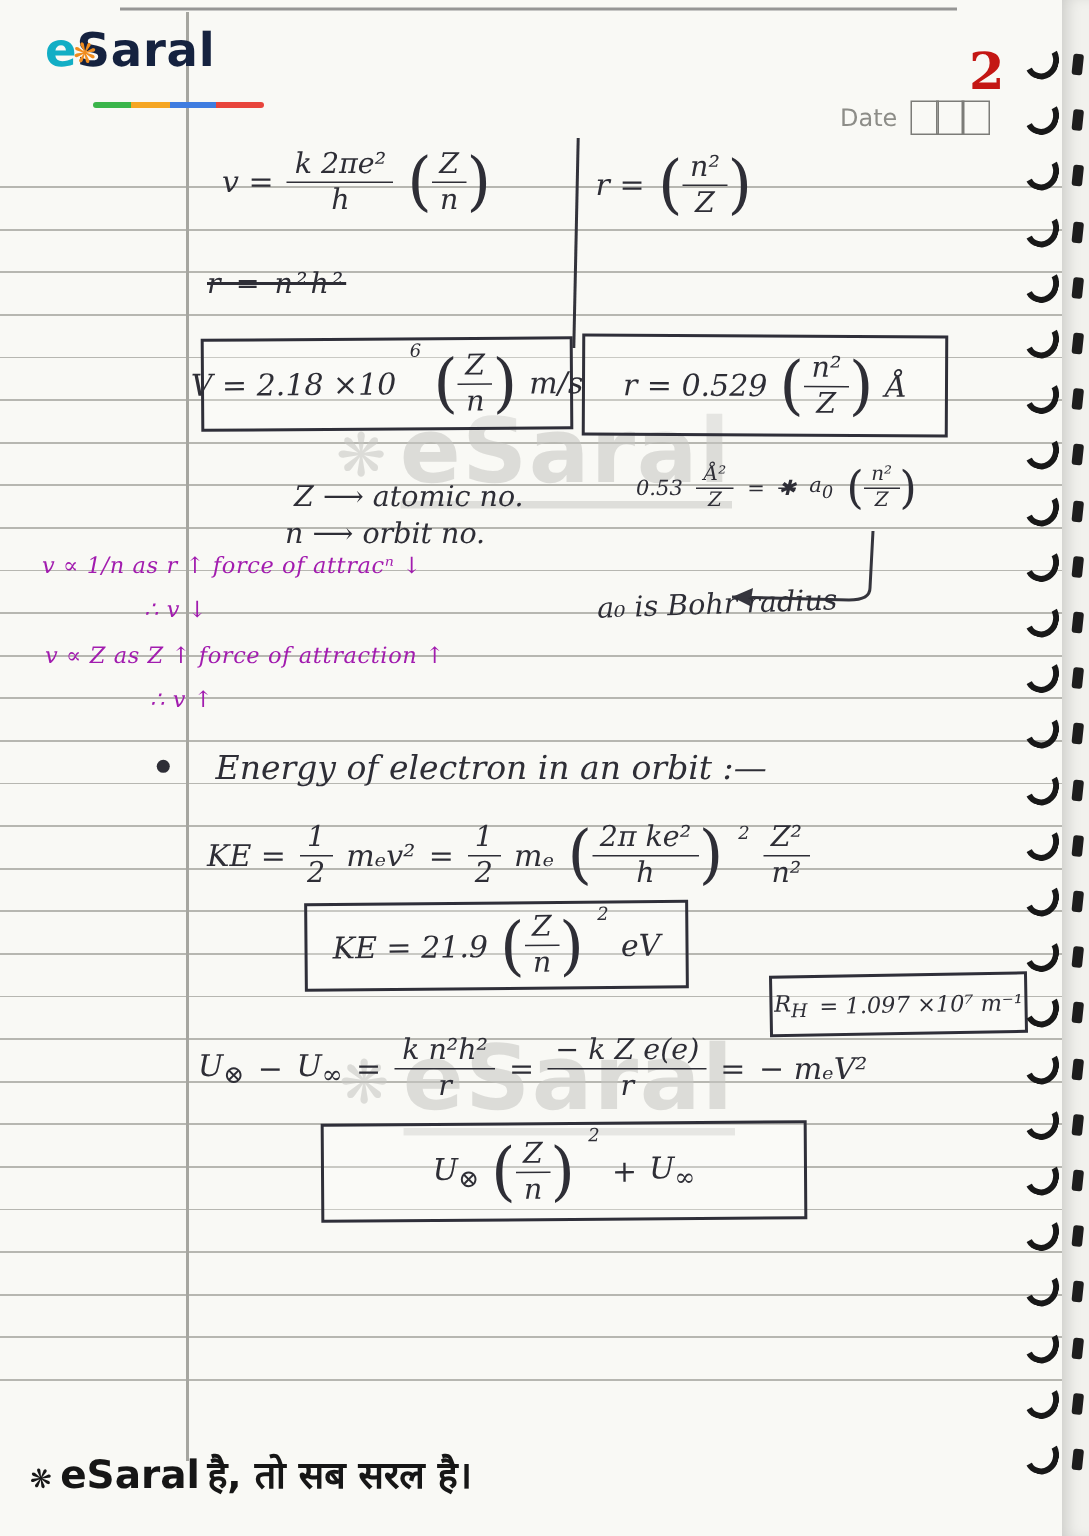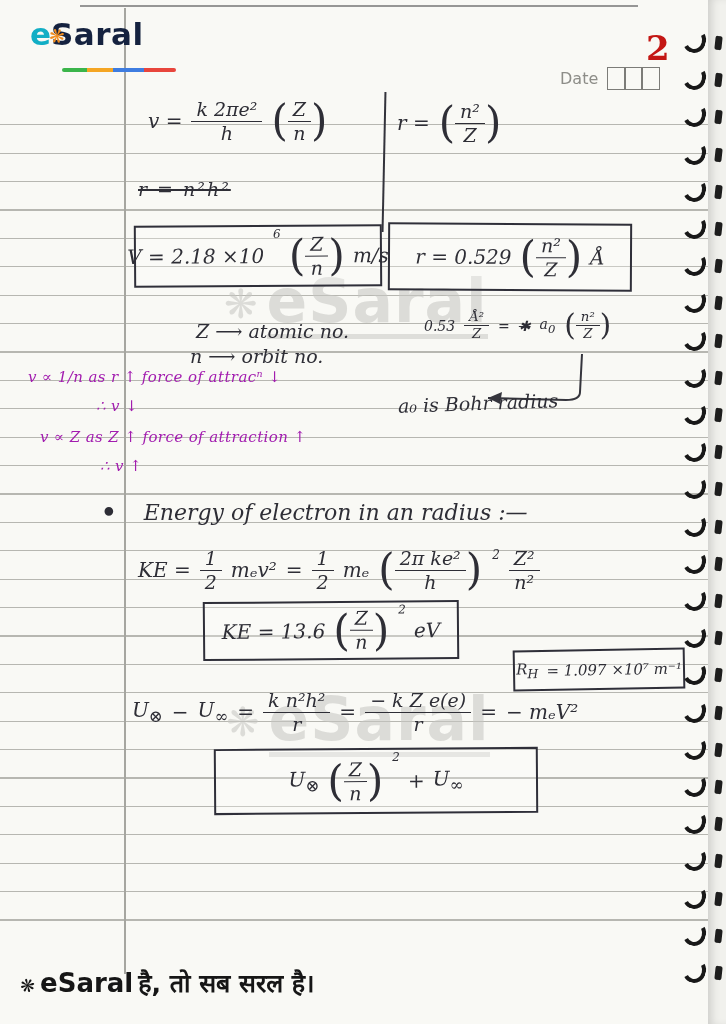--- a/index.html
+++ b/index.html
@@ -218,26 +218,26 @@
     </span>
   </div>
   <svg class="arrow-svg" style="left:470px;top:352px;" width="132" height="58" viewBox="0 0 132 58">
     <path d="M112,2 L110,40 Q110,48 96,48 L18,46" fill="none" stroke="#35353d" stroke-width="2"></path>
     <polygon points="18,46 32,40 30,52" fill="#35353d"></polygon>
   </svg>
   <div class="hwline" style="left:398px;top:392px;transform:rotate(-2deg);">a₀ is Bohr radius</div>
 
   <div class="pencil" style="left:28px;top:368px;">v ∝ 1/n      as r ↑  force of attracⁿ ↓</div>
   <div class="pencil" style="left:96px;top:397px;">∴   v ↓</div>
-  <div class="pencil" style="left:40px;top:428px;">v ∝ Z       as Z ↑  force of attraction ↑</div>
+  <div class="pencil" style="left:30px;top:428px;">v ∝ Z       as Z ↑  force of attraction ↑</div>
   <div class="pencil" style="left:100px;top:457px;">∴   v ↑</div>
 
   <div class="heading">
     <span class="bullet">•</span>
-    <span>Energy of electron in an radius :—</span>
+    <span>Energy of electron in an orbit :—</span>
   </div>
 
   <div class="eq" style="left:138px;top:548px;">
     <span>KE  =</span>
     <span class="frac">
       <span class="num">1</span>
       <span class="den">2</span>
     </span>
     <span>mₑv²</span>
     <span>=</span>
@@ -253,21 +253,21 @@
       </span>
     </span>
     <span class="sup">2</span>
     <span class="frac">
       <span class="num">Z²</span>
       <span class="den">n²</span>
     </span>
   </div>
 
   <div class="bx" style="left:203px;top:601px;width:252px;height:55px;transform:rotate(-.5deg);">
-    <span>KE  =  13.6</span>
+    <span>KE  =  21.9</span>
     <span class="pgroup">
       <span class="frac">
         <span class="num">Z</span>
         <span class="den">n</span>
       </span>
     </span>
     <span class="sup">2</span>
     <span>eV</span>
   </div>
 

